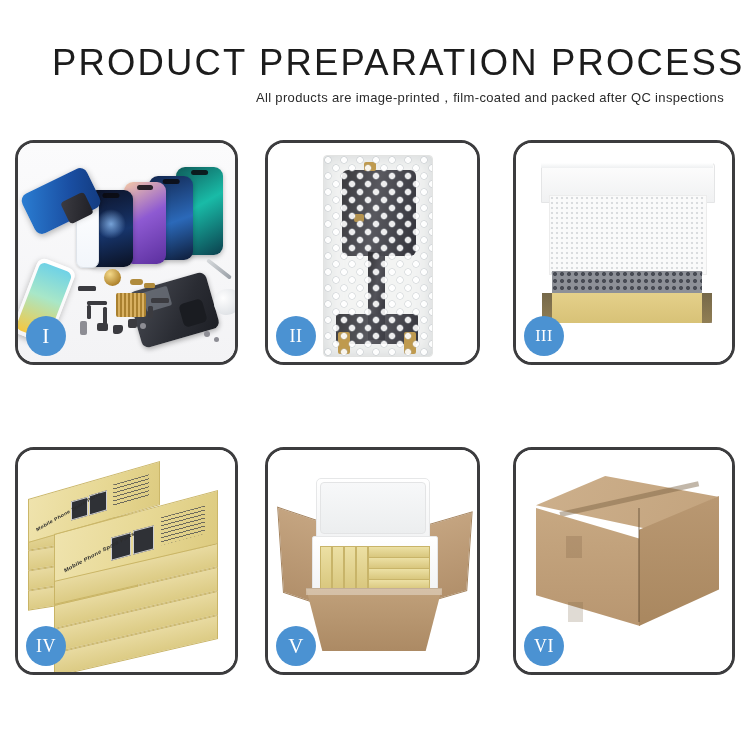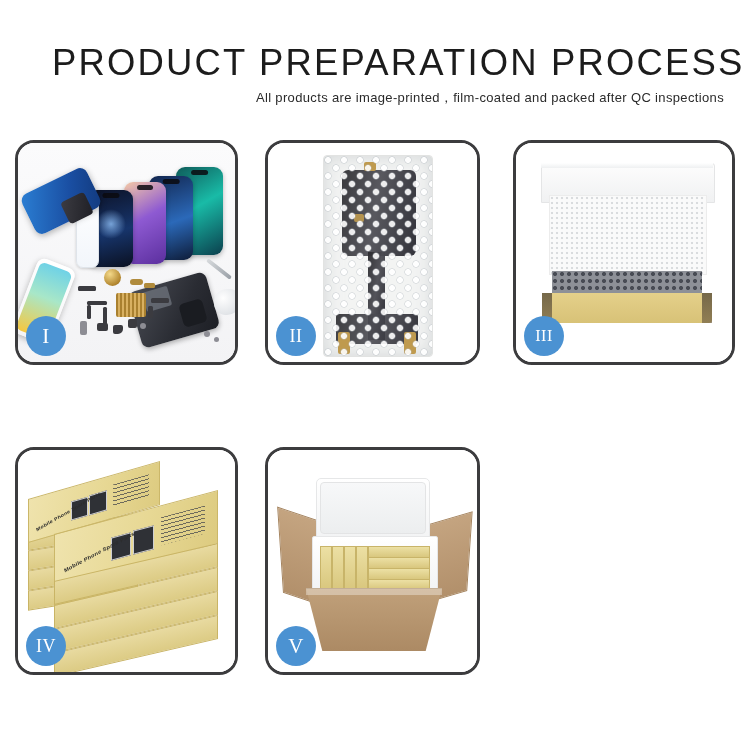--- a/index.html
+++ b/index.html
@@ -403,14 +403,37 @@
       <div class="sh" style="left:38px; top:138px; width:136px; height:62px;
            background:linear-gradient(#c0a07a,#ac8a64);
            clip-path: polygon(0 0, 100% 0, 88% 100%, 12% 100%);
            border-top:1px solid #a5845f;"></div>
       <div class="sh" style="left:38px; top:138px; width:136px; height:7px;
            background:rgba(255,255,255,.35);"></div>
     </div>
     <div class="badge">V</div>
   </div>
 
+  <div class="panel" style="left:513px; top:322px; width:222px; height:228px;">
+    <div class="photo">
+      <div class="sh" style="left:0; top:0; width:100%; height:100%; background:#ffffff;"></div>
+
+      <div class="c6-top" style="left:20px; top:26px; width:182px; height:86px;
+           clip-path: polygon(38% 0, 100% 24%, 62% 62%, 0 34%);"></div>
+
+      <div class="tape" style="left:44px; top:62px; width:142px; height:5px;
+           transform:rotate(-12.5deg); transform-origin:left center;"></div>
+
+      <div class="c6-left" style="left:20px; top:58px; width:104px; height:118px;
+           clip-path: polygon(0 0, 100% 26%, 100% 100%, 0 74%);"></div>
+
+      <div class="c6-right" style="left:123px; top:46px; width:80px; height:130px;
+           clip-path: polygon(0 26%, 100% 0, 100% 72%, 0 100%);"></div>
+
+      <div class="tape" style="left:50px; top:86px; width:16px; height:22px; opacity:.55;"></div>
+      <div class="tape" style="left:52px; top:152px; width:15px; height:20px; opacity:.5;"></div>
+
+      <div class="sh" style="left:122px; top:58px; width:2px; height:114px; background:rgba(90,70,48,.4);"></div>
+    </div>
+    <div class="badge wide">VI</div>
+  </div>
 
 </div>
 
 </body></html>

